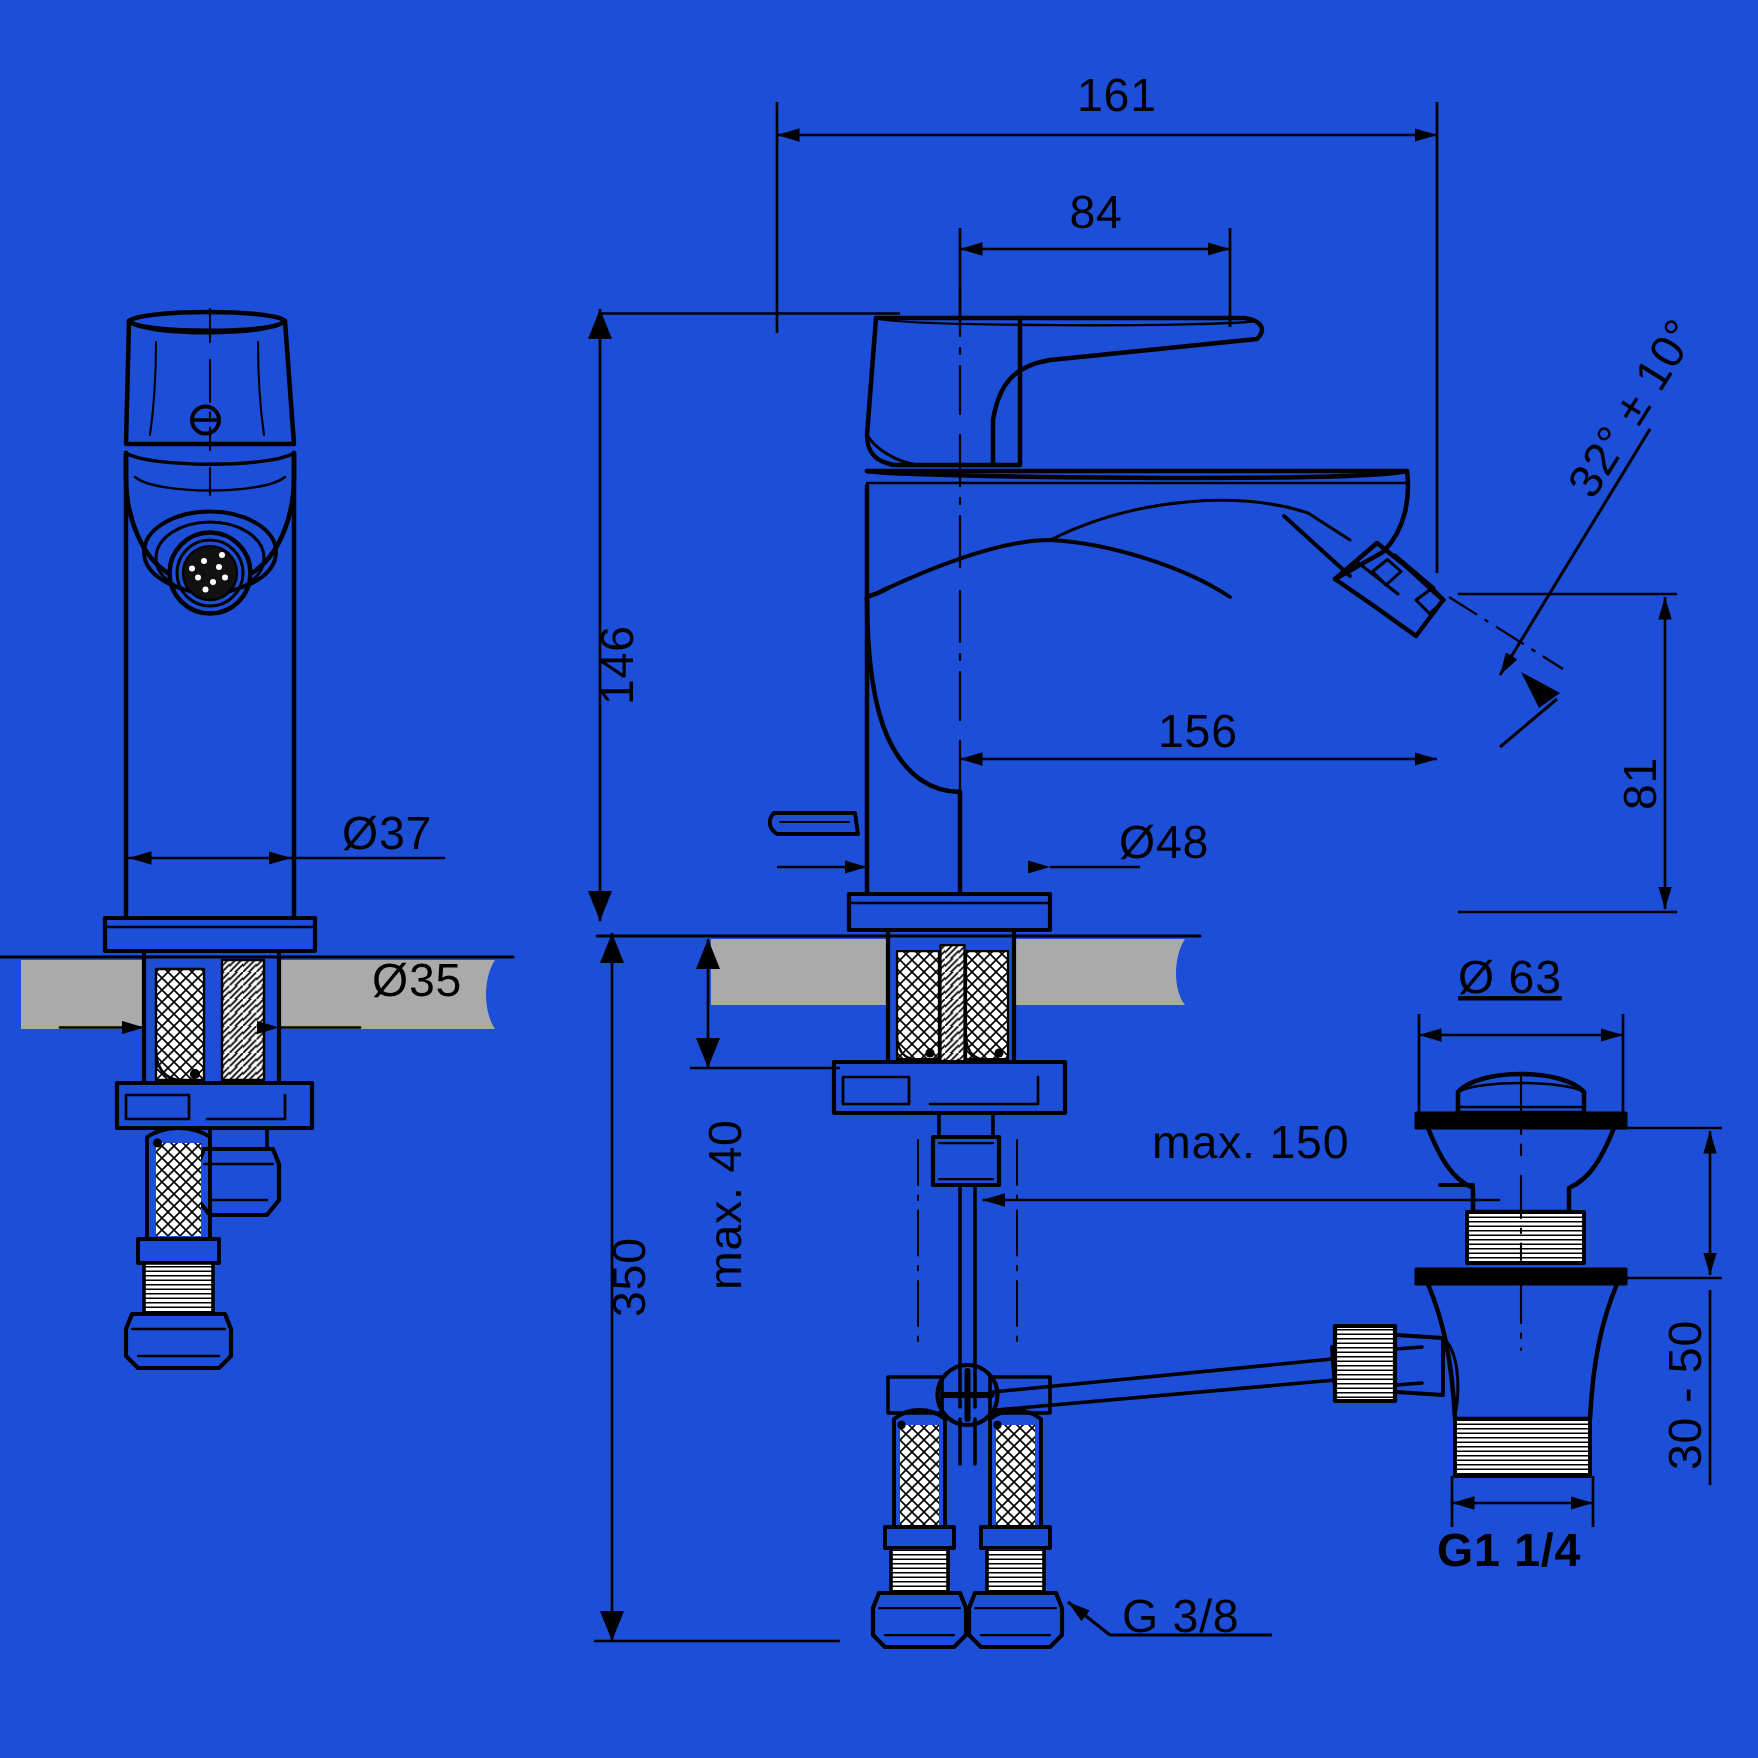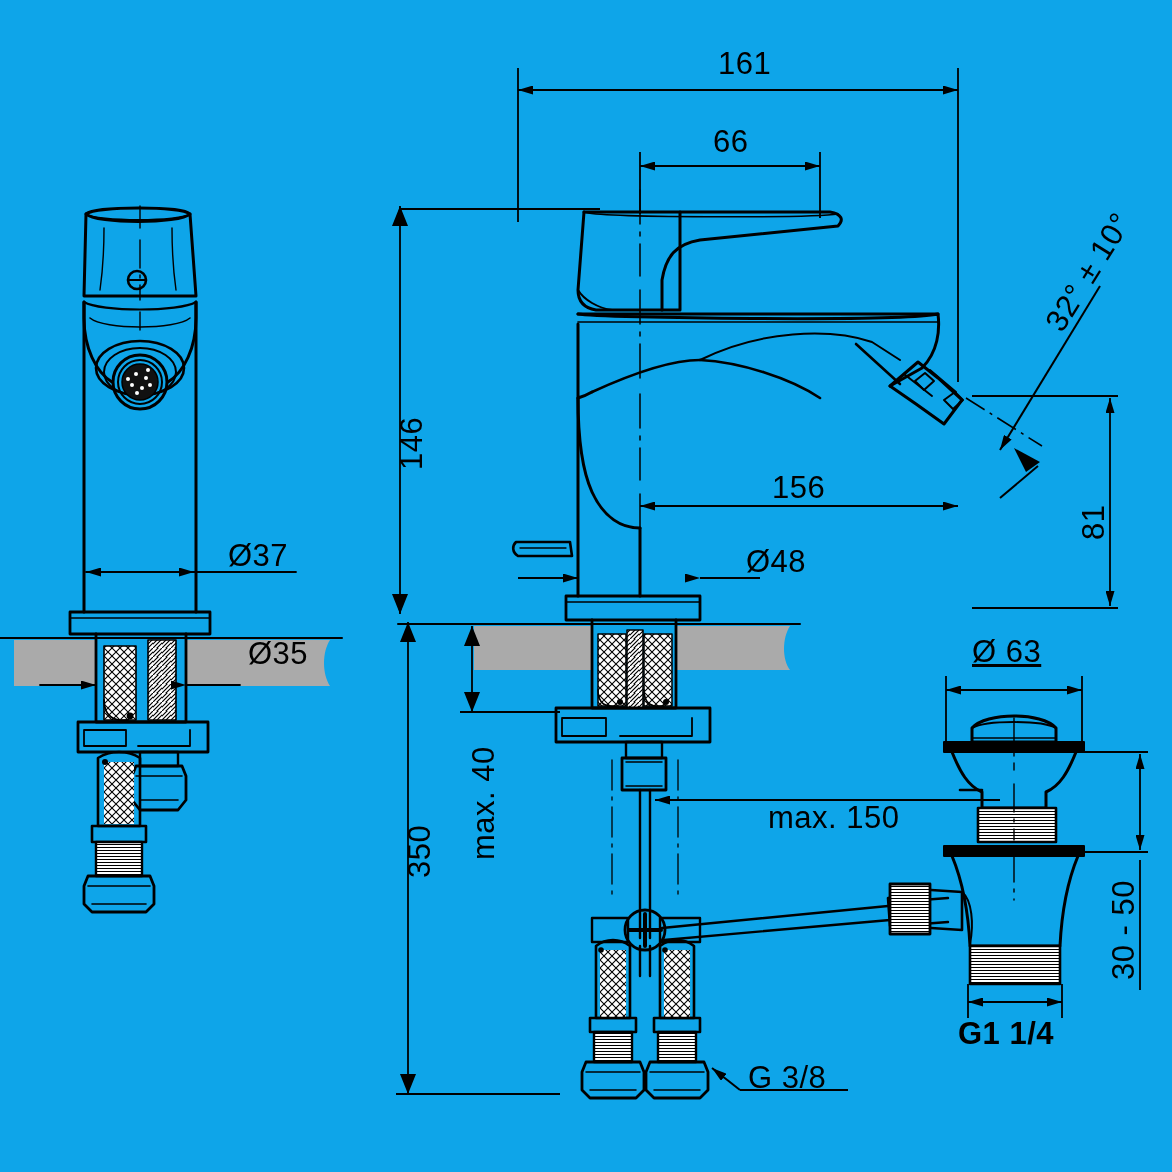--- a/index.html
+++ b/index.html
@@ -1,19 +1,19 @@
 <!DOCTYPE html>
 <html><head>
 <meta charset="utf-8">
 <style>
   html,body{margin:0;padding:0;background:#ffffff;}
   #sheet{
     position:relative;
     width:1172px;height:1172px;
-    background:#0ea5e9;
+    background:#1d4ed8;
     font-family:"Liberation Sans", sans-serif;
     overflow:hidden;
   }
   #sheet svg{position:absolute;left:0;top:0;}
   .dimtext{
     position:absolute;
     color:#000;
     font-family:"Liberation Sans", sans-serif;
     font-size:31px;
     font-weight:400;
@@ -317,30 +317,30 @@
     <path d="M472,712 L464,692 L480,692 Z"></path>
     <path d="M1040,462 L1014,448 L1026,472 Z"></path>
   </g>
 
   <g stroke="#000" fill="none" stroke-width="2">
     <line x1="1000" y1="498" x2="1038" y2="466"></line>
   </g>
 </svg>
 
 <div class="dimtext" style="left:718px;top:48px;">161</div>
-<div class="dimtext" style="left:713px;top:126px;">66</div>
+<div class="dimtext" style="left:713px;top:126px;">84</div>
 
 <div class="dimtext rot90" style="left:396px;top:470px;">146</div>
 <div class="dimtext rot90" style="left:404px;top:878px;">350</div>
 <div class="dimtext rot90" style="left:468px;top:860px;">max. 40</div>
 <div class="dimtext" style="left:772px;top:472px;">156</div>
 <div class="dimtext" style="left:746px;top:546px;">Ø48</div>
 <div class="dimtext" style="left:228px;top:540px;">Ø37</div>
 <div class="dimtext" style="left:248px;top:638px;">Ø35</div>
 <div class="dimtext rot90" style="left:1078px;top:540px;">81</div>
 <div class="dimtext rot32" style="left:1040px;top:320px;">32° ± 10°</div>
-<div class="dimtext" style="left:768px;top:802px;">max. 150</div>
+<div class="dimtext" style="left:768px;top:746px;">max. 150</div>
 <div class="dimtext" style="left:972px;top:636px;text-decoration:underline;">Ø 63</div>
 <div class="dimtext rot90" style="left:1108px;top:980px;">30 - 50</div>
 <div class="dimtext" style="left:958px;top:1018px;font-weight:bold;">G1 1/4</div>
 <div class="dimtext" style="left:748px;top:1062px;">G 3/8</div>
 
 </div>
 
 </body></html>

